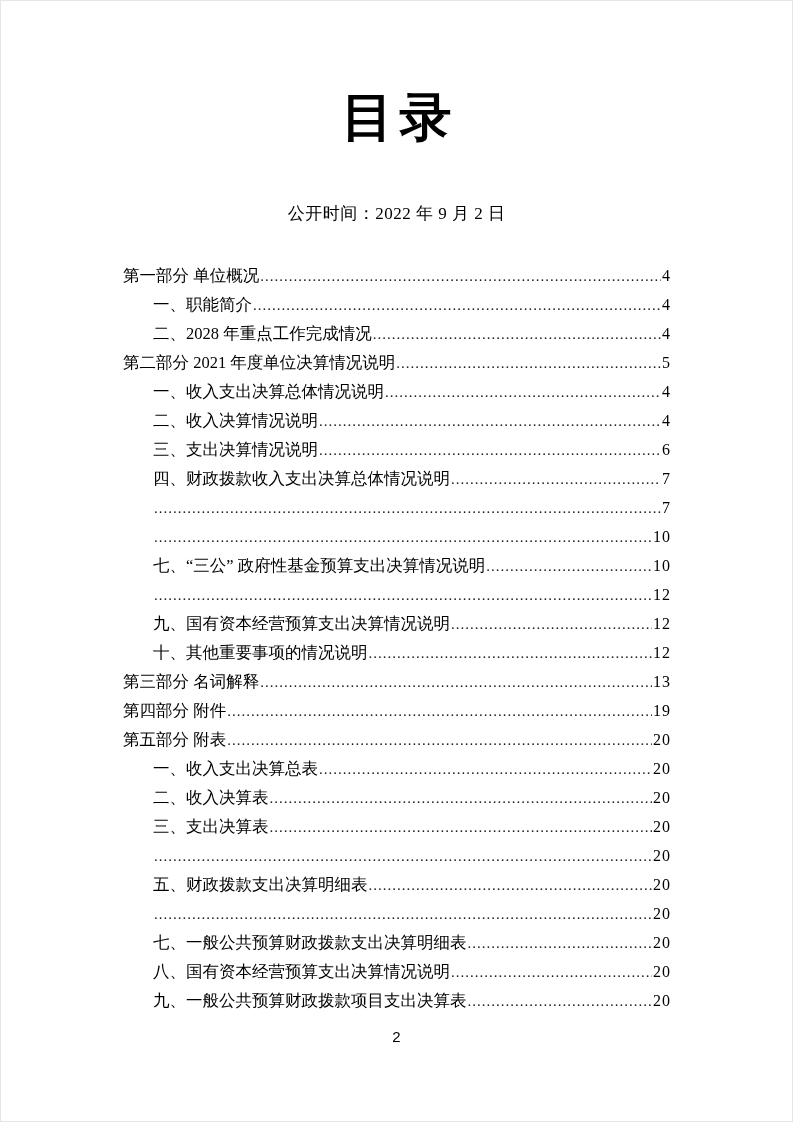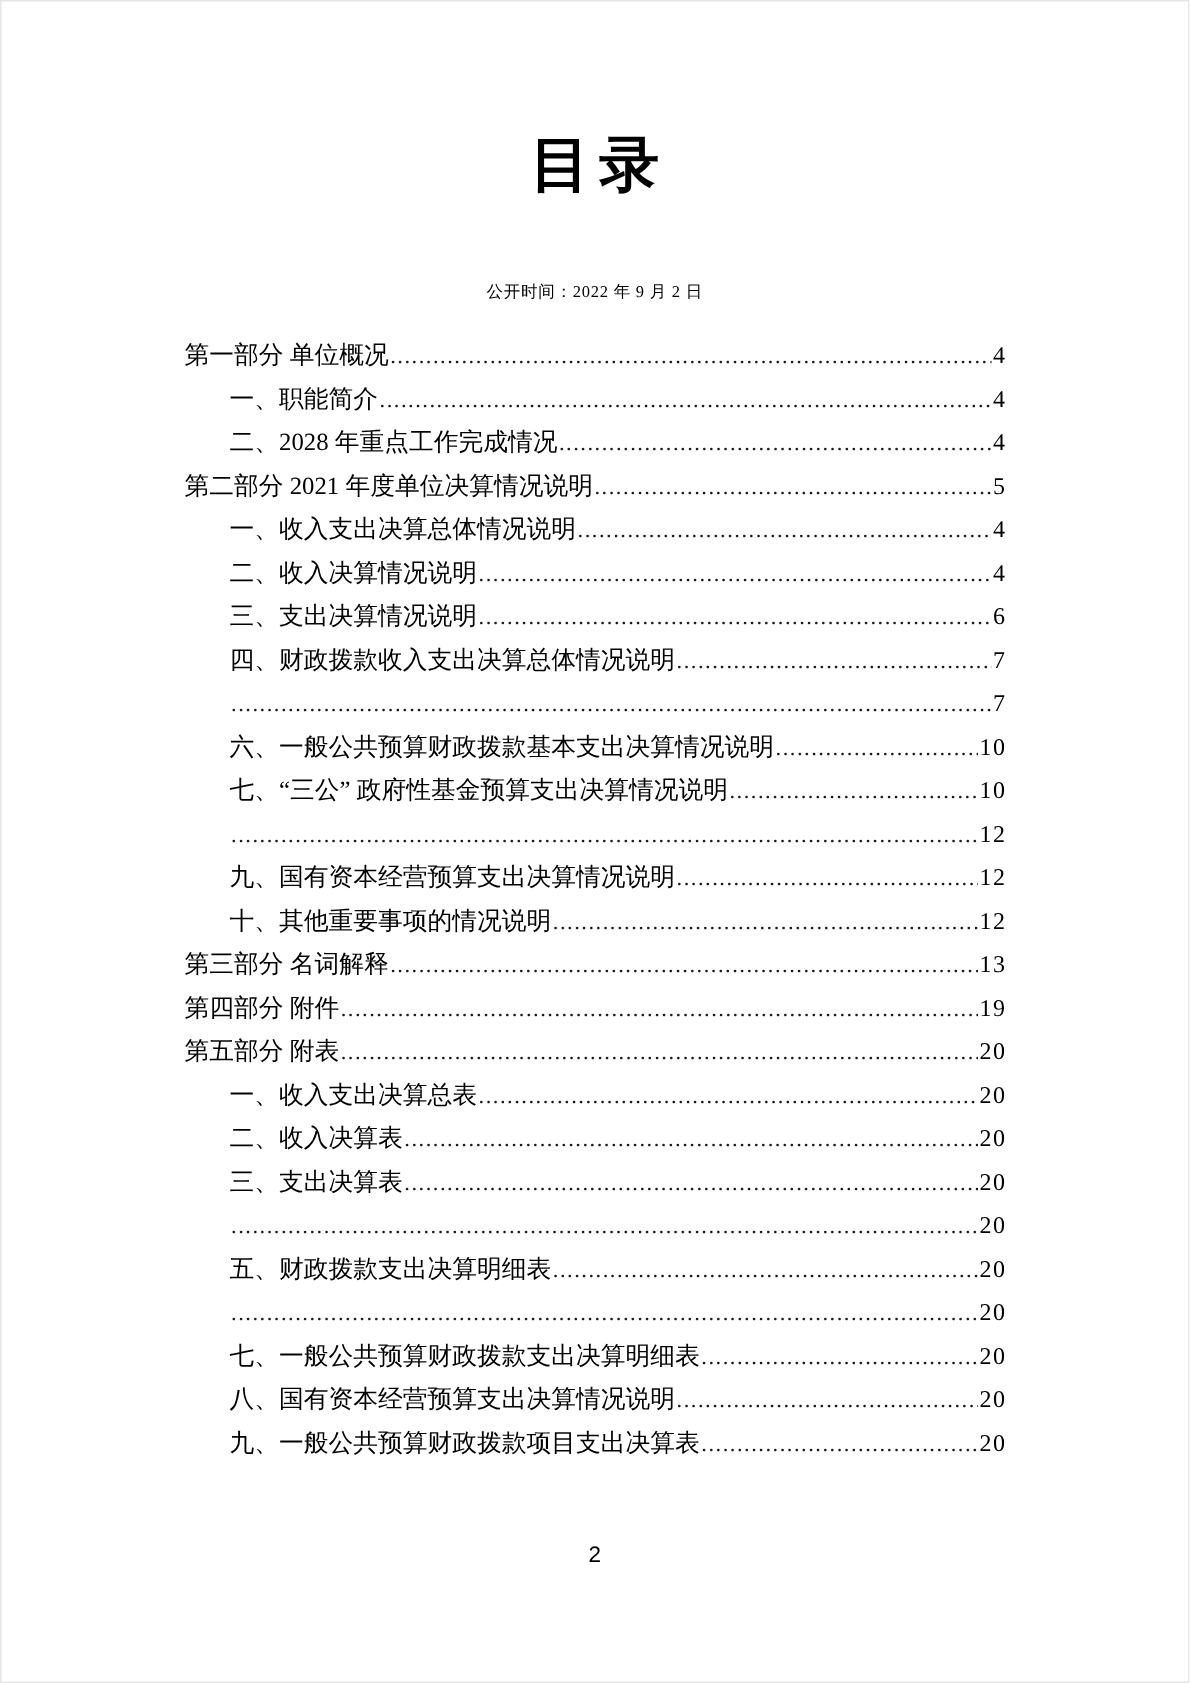--- a/index.html
+++ b/index.html
@@ -16,35 +16,35 @@
     color: #000000;
     font-family: "Liberation Serif", "DejaVu Serif", serif;
     box-sizing: border-box;
     border: 1px solid #e6e6e6;
     overflow: hidden;
   }
   .doc-title {
     margin: 0;
     padding-top: 84px;
     text-align: center;
-    font-size: 40px;
+    font-size: 52px;
     line-height: 1.25;
     font-weight: 700;
     font-family: "Liberation Sans", "DejaVu Sans", sans-serif;
     letter-spacing: 6px;
     text-indent: 6px;
   }
   .publish-line {
     margin-top: 52px;
     text-align: center;
-    font-size: 11px;
+    font-size: 17px;
     letter-spacing: 0.5px;
   }
   .toc {
-    margin-top: 20px;
+    margin-top: 36px;
     padding: 0 121px 0 122px;
   }
   .toc-row {
     display: flex;
     align-items: baseline;
     height: 29px;
     line-height: 29px;
     font-size: 16.5px;
     cursor: pointer;
   }
@@ -138,21 +138,20 @@
     <span class="toc-leader"></span>
     <span class="toc-page">7</span>
   </div>
 
   <div class="toc-row level-2">
     <span class="toc-leader"></span>
     <span class="toc-page">7</span>
   </div>
 
   <div class="toc-row level-2">
-    <span class="toc-label">六、一般公共预算财政拨款基本支出决算情况说明</span>
     <span class="toc-leader"></span>
     <span class="toc-page">10</span>
   </div>
 
   <div class="toc-row level-2">
     <span class="toc-label">七、“三公” 政府性基金预算支出决算情况说明</span>
     <span class="toc-leader"></span>
     <span class="toc-page">10</span>
   </div>
 

